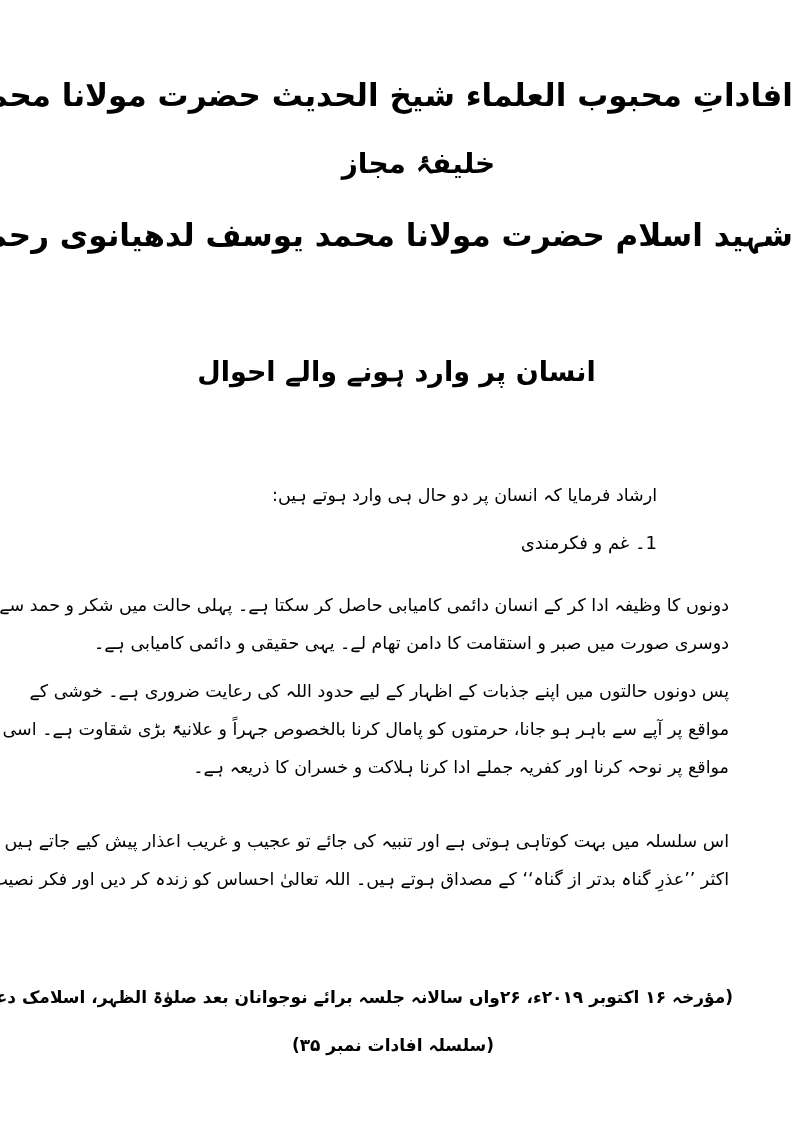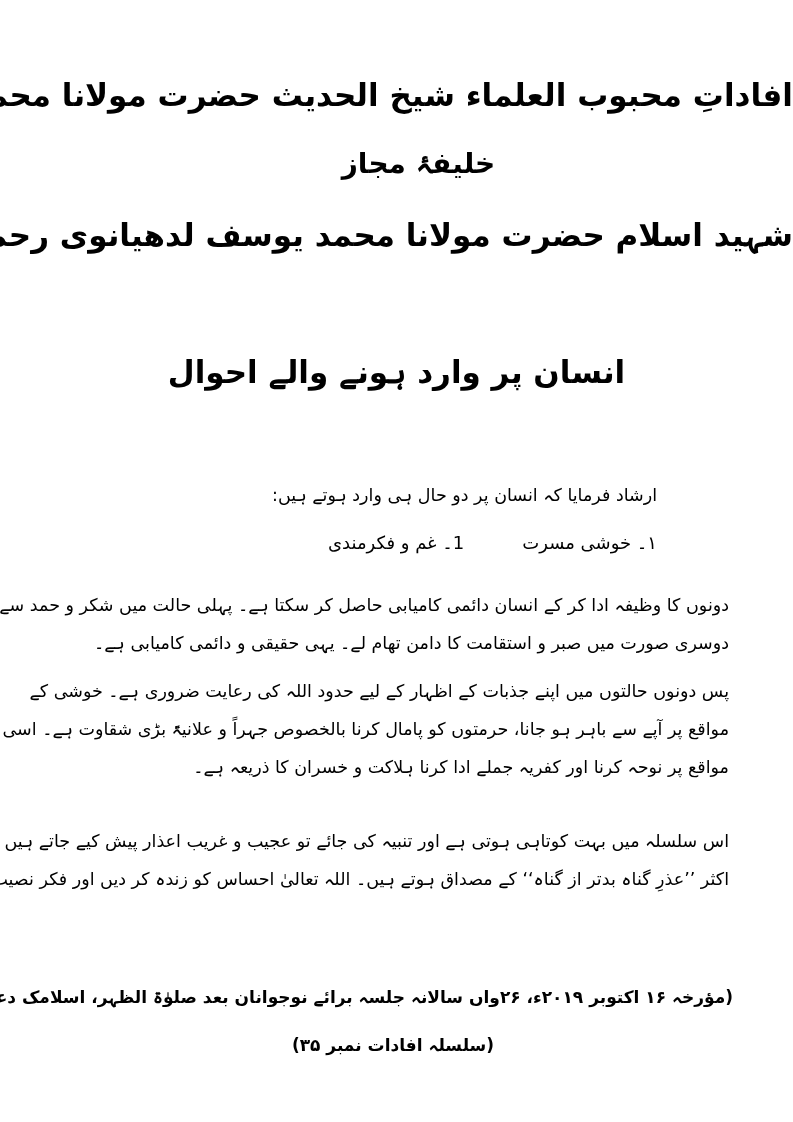--- a/index.html
+++ b/index.html
@@ -26,21 +26,21 @@
       position: absolute;
       left: 0;
       width: 793px;
       text-align: center;
       font-weight: bold;
       white-space: nowrap;
     }
     .header-1 { top: 70px; font-size: 31px; line-height: 50px; }
     .header-2 { top: 142px; font-size: 28px; line-height: 44px; margin-left: 22px; }
     .header-3 { top: 210px; font-size: 31px; line-height: 50px; }
-    .title { top: 344px; font-size: 31px; line-height: 56px; }
+    .title { top: 344px; font-size: 27px; line-height: 56px; }
 
     .body-block {
       position: absolute;
       right: 64px;
       width: 665px;
       font-size: 17.5px;
       line-height: 38px;
       text-align: justify;
       text-align-last: right;
     }
@@ -88,21 +88,20 @@
   <div class="center-line header-2">خلیفۂ مجاز</div>
   <div class="center-line header-3">شہید اسلام حضرت مولانا محمد یوسف لدھیانوی رحمۃ اللہ علیہ</div>
 
   <div class="center-line title">انسان پر وارد ہونے والے احوال</div>
 
   <div class="body-block intro">
     <span class="line indent">ارشاد فرمایا کہ انسان پر دو حال ہی وارد ہوتے ہیں:</span>
   </div>
 
   <div class="list-row">
-    <span>۱۔ خوشی مسرت</span>
     <span>1۔ غم و فکرمندی</span>
   </div>
 
   <div class="body-block para1">
     <span class="line">دونوں کا وظیفہ ادا کر کے انسان دائمی کامیابی حاصل کر سکتا ہے۔ پہلی حالت میں شکر و حمد سے لبریز ہو،</span>
     <span class="line">دوسری صورت میں صبر و استقامت کا دامن تھام لے۔ یہی حقیقی و دائمی کامیابی ہے۔</span>
   </div>
 
   <div class="body-block para2">
     <span class="line">پس دونوں حالتوں میں اپنے جذبات کے اظہار کے لیے حدود اللہ کی رعایت ضروری ہے۔ خوشی کے</span>

